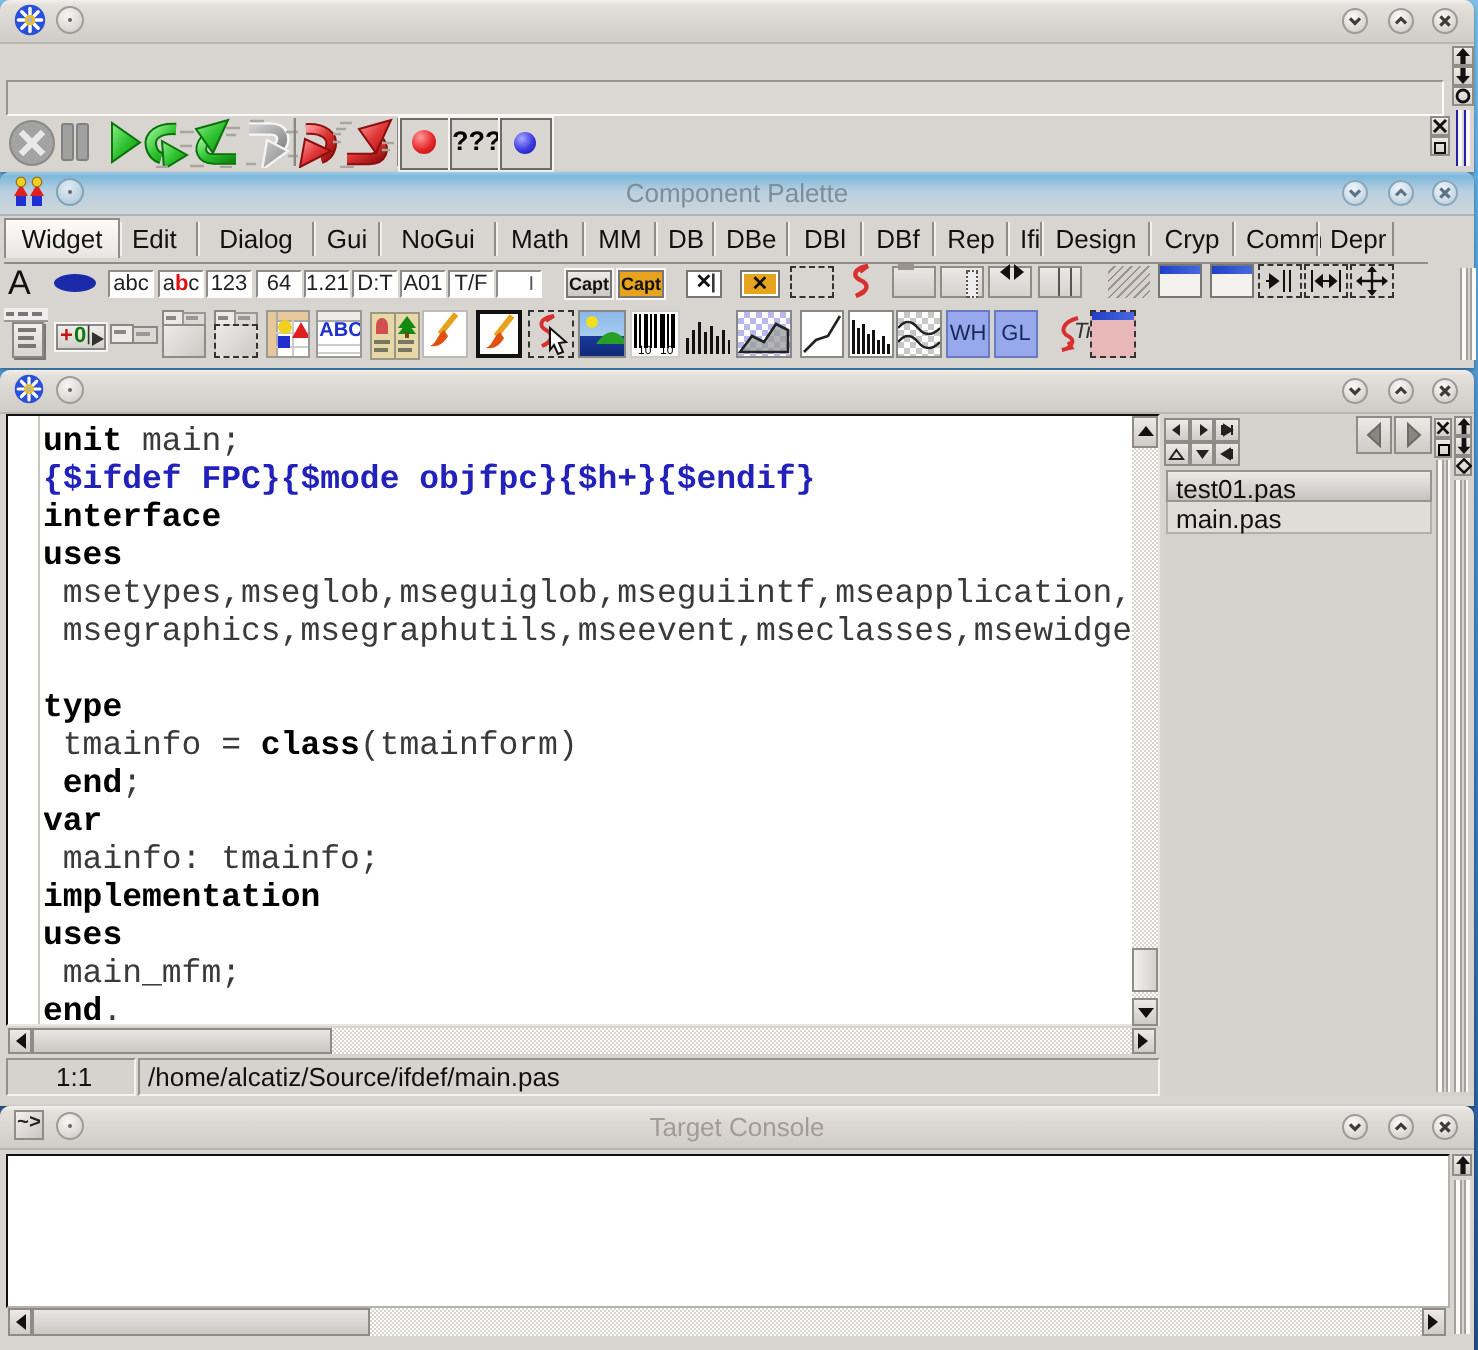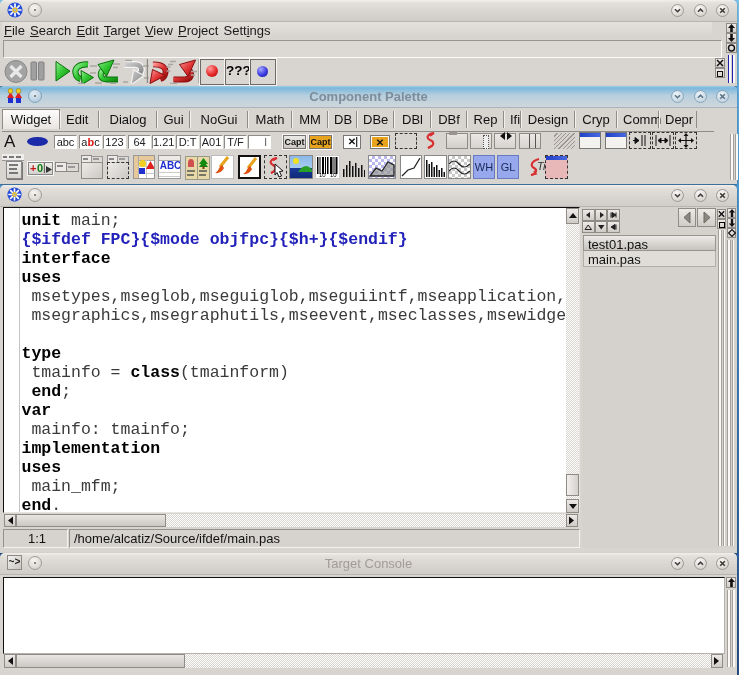--- a/index.html
+++ b/index.html
@@ -5,21 +5,21 @@
 html,body{margin:0;padding:0;}
 body{width:739px;height:675px;overflow:hidden;position:relative;
  background:linear-gradient(180deg,#7cc0e8 0%,#55a0d8 20%,#3a78b8 60%,#274f86 100%);
  font-family:"Liberation Sans",sans-serif;}
 .win{position:absolute;left:0;width:737px;background:#d8d5d1;border-radius:5px 5px 0 0;
  box-shadow:0 1px 2px rgba(0,0,0,.35);}
 .tbar{position:absolute;left:0;top:0;width:100%;height:21px;border-radius:5px 5px 0 0;
  background:linear-gradient(180deg,#f2efec 0,#e3dfdb 3px,#d9d5d1 55%,#d0ccc8 100%);
  border-bottom:1px solid #b9b5b1;}
 .tbar.act{background:linear-gradient(180deg,#9ecee8 0,#7db8dc 2px,#b7cfdf 45%,#cfd6da 100%);
- border-bottom:1px solid #a9b5bd;font-weight:bold;}
+ border-bottom:1px solid #a9b5bd;}
 .ttext{position:absolute;top:3px;left:0;width:100%;text-align:center;font-size:13px;}
 .rbtns{position:absolute;top:4px;right:8px;display:flex;gap:9.5px;}
 .cbtn{width:13px;height:13px;border-radius:50%;
  background:radial-gradient(circle at 40% 30%,#fbfaf9,#dedbd7 60%,#c9c5c1);
  border:1px solid #9e9a95;box-sizing:border-box;position:relative;}
 .act .cbtn{background:radial-gradient(circle at 40% 30%,#eef5fa,#ccdce8 60%,#b3c9d8);border-color:#8aa6ba;}
 .cbtn svg{position:absolute;left:0;top:0;}
 .dotbtn{position:absolute;top:3px;left:28px;width:14px;height:14px;border-radius:50%;
  background:radial-gradient(circle at 40% 30%,#f7f5f3,#dcd9d5 65%,#c5c1bd);
  border:1px solid #a09c97;box-sizing:border-box;}
@@ -108,23 +108,20 @@
             <path d="M3 6.7 L5.5 4.2 L8 6.7" stroke="#3f3b38" stroke-width="1.6" fill="none"></path>
           </svg>
         </div>
    <div class="cbtn">
           <svg width="11" height="11">
             <path d="M3.2 3.2 L7.8 7.8 M7.8 3.2 L3.2 7.8" stroke="#3f3b38" stroke-width="1.6" fill="none"></path>
           </svg>
         </div>
   </div>
  </div>
- <div id="menubar">
-      <span style="left:2px;word-spacing:1.5px;"><u>F</u>ile <u>S</u>earch <u>E</u>dit <u>T</u>arget <u>V</u>iew <u>P</u>roject Sett<u>i</u>ngs</span>
-    </div>
  <div id="dockbar"></div>
  <div id="toolbar">
   <svg width="719" height="26" viewBox="0 0 719 26">
    <defs>
     <linearGradient id="ggr" x1="0" y1="0" x2="1" y2="1">
      <stop offset="0" stop-color="#8ef08e"></stop>
             <stop offset=".5" stop-color="#2fc32f"></stop>
             <stop offset="1" stop-color="#0f8a0f"></stop>
     </linearGradient>
     <linearGradient id="rgr" x1="0" y1="0" x2="1" y2="1">

